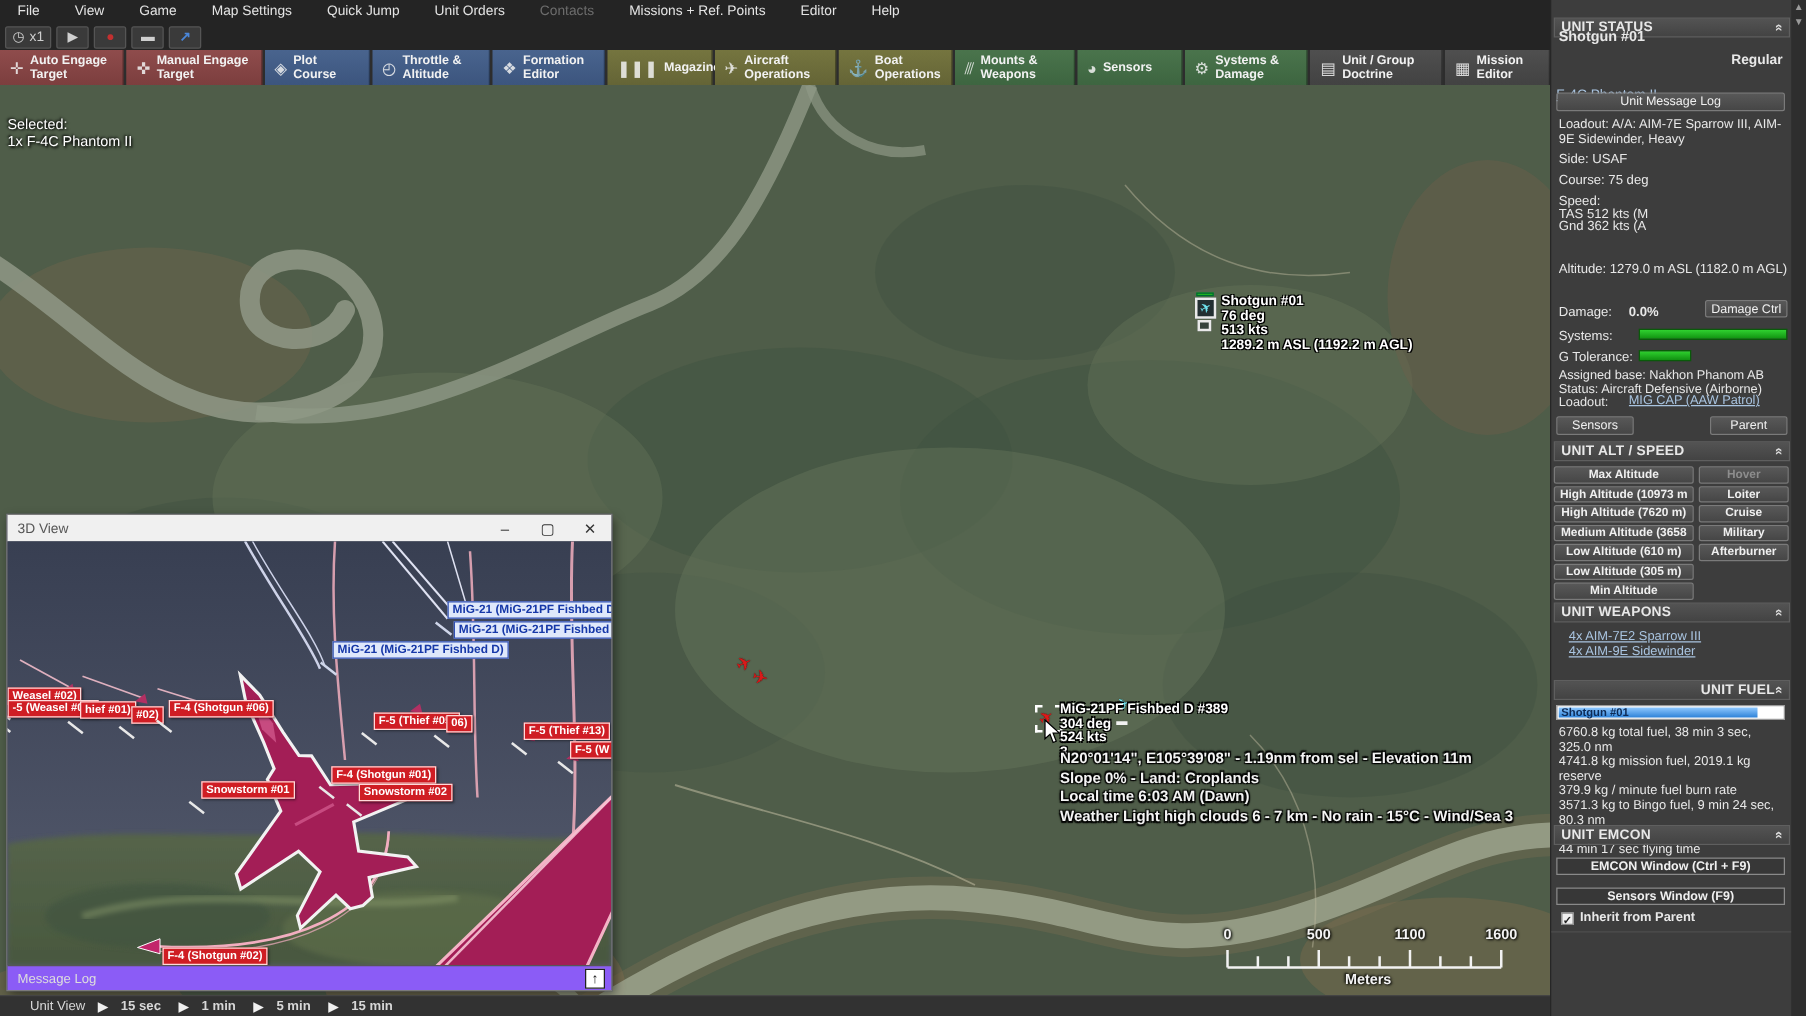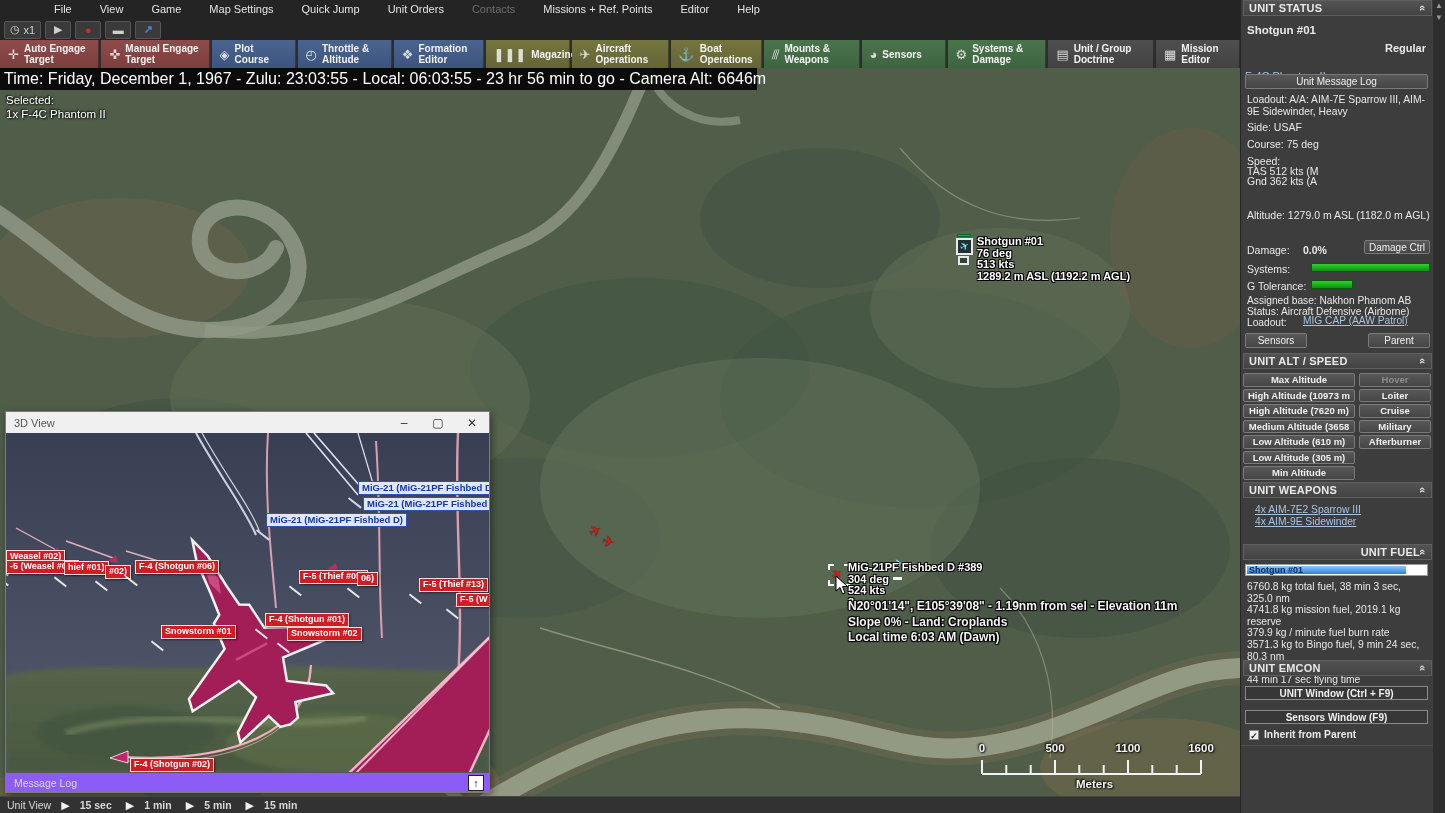--- a/index.html
+++ b/index.html
@@ -2,21 +2,21 @@
 <html><head>
 <meta charset="utf-8">
 <style>
   * { margin:0; padding:0; box-sizing:border-box; }
   html,body { background:#2b2b2b; }
   body { font-family:"Liberation Sans", sans-serif; }
   .stage { position:relative; width:1445px; height:813px; overflow:hidden; background:#2b2b2b; }
 
   
   .menubar { position:absolute; left:0; top:0; width:1240px; height:19px; background:#242424;
-             display:flex; align-items:center; gap:0; z-index:30;padding-left:40px; }
+             display:flex; align-items:center; gap:0; z-index:30; }
   .menu-item { color:#e4e4e4; font-size:11px; padding:0 14px; line-height:19px; cursor:default; }
   .menu-item.disabled { color:#6d6d6d; }
   .qbar { position:absolute; left:0; top:19px; width:1240px; height:21px; background:#242424;
           display:flex; align-items:center; gap:4px; padding-left:4px; z-index:30; }
   .qbtn { height:18px; min-width:26px; background:#3a3a3a; border:1px solid #555; border-radius:2px;
           color:#cfcfcf; font-size:11px; display:flex; align-items:center; justify-content:center; gap:4px; padding:0 5px; }
   .qbtn .icon { font-size:11px; }
   .qbtn .qlabel:empty { display:none; }
   .qbtn .c-rec { color:#c23030; }
   .qbtn .c-jump { color:#4a86d8; font-weight:bold; }
@@ -68,21 +68,21 @@
 
   .scalebar { position:absolute; left:972px; top:742px; width:245px; height:50px; z-index:6; color:#f4f4f4; }
   .scale-num { position:absolute; top:0; font-size:11.5px; font-weight:600; transform:translateX(-50%);
                text-shadow:1px 1px 2px #000,-1px -1px 2px #000; }
   .scale-cap { position:absolute; top:36px; left:50%; transform:translateX(-50%); font-size:11.5px; font-weight:600;
                text-shadow:1px 1px 2px #000,-1px -1px 2px #000; }
 
   
   .bottombar { position:absolute; left:0; top:796px; width:1240px; height:17px; background:#323232;
                border-top:1px solid #444; display:flex; align-items:center; z-index:25; color:#d8d8d8; font-size:10.5px; }
-  .bottombar .bb-label { padding:0 10px 0 7px; }
+  .bottombar .bb-label { padding:0 10px 0 24px; }
   .bb-step { display:flex; align-items:center; gap:10px; margin-right:14px; }
   .bb-tri { color:#f0f0f0; font-size:11px; }
   .bb-int { font-weight:bold; }
 
   
   .viewer3d { position:absolute; left:5px; top:411px; width:485px; height:382px; z-index:20;
               border:1px solid #7b7b7b; box-shadow:2px 3px 8px rgba(0,0,0,.45); background:#3a4052; }
   .v3d-title { height:21px; background:#f0f0f0; display:flex; align-items:center; color:#555; font-size:11px; }
   .v3d-title .t { flex:1; padding-left:8px; }
   .v3d-ctl { width:34px; text-align:center; color:#333; font-size:12px; }
@@ -198,38 +198,38 @@
   <div class="map-label" style="left:848px; top:562px;">
     <div class="lbl-name">MiG-21PF Fishbed D #389</div>
     <div>304 deg</div>
     <div>524 kts</div>
     <div>3</div>
   </div>
   <div class="tooltip-block" style="left:848px; top:599px;">
     <div>N20°01'14", E105°39'08" - 1.19nm from sel - Elevation 11m</div>
     <div>Slope 0%  - Land: Croplands</div>
     <div>Local time 6:03 AM (Dawn)</div>
+    <div>Weather Light high clouds 6 - 7 km - No rain - 15°C - Wind/Sea 3</div>
   </div>
 
   <div class="scalebar">
     <div style="position:absolute; left:0; top:0; width:245px; height:14px;">
 
     <span class="scale-num" style="position: absolute; left: 10px;">0</span>
         <span class="scale-num" style="position: absolute; left: 83px;">500</span>
         <span class="scale-num" style="position: absolute; left: 156px;">1100</span>
         <span class="scale-num" style="position: absolute; left: 229px;">1600</span>
       </div>
     <svg width="245" height="20" style="position:absolute; left:0; top:14px;">
       <path d="M10,18 H229" stroke="#f2f2f2" stroke-width="2"></path>
       <path d="M10,4 V18 M34.3,9 V18 M58.7,9 V18 M83,4 V18 M107.3,9 V18 M131.7,9 V18 M156,4 V18 M180.3,9 V18 M204.7,9 V18 M229,4 V18" stroke="#f2f2f2" stroke-width="2"></path>
     </svg>
     <div class="scale-cap">Meters</div>
   </div>
 
-  <div class="blackbar">Time: Friday, December 1, 1967 - Zulu: 23:03:55 - Local: 06:03:55 - 23 hr 56 min to go -  Camera Alt: 6646m</div>
   <div class="selected-block">
     <div>Selected:</div>
     <div>1x F-4C Phantom II</div>
   </div>
 
   <header class="menubar">
 
   <span class="menu-item">File</span>
       <span class="menu-item">View</span>
       <span class="menu-item">Game</span>
@@ -454,21 +454,21 @@
     </div>
     <div class="v3d-foot">
       <span class="t">Message Log</span>
       <span class="v3d-up">↑</span>
     </div>
   </div>
 
   <aside class="sidebar">
     <div class="sb-content">
 
-      <div class="sec-h" style="top:0;gap:12px;">
+      <div class="sec-h" style="top:14px;gap:12px;">
         <span class="t">UNIT STATUS</span>
         <span class="chev">«</span>
       </div>
       <div class="abs" style="top:20px; left:0; width:193px; height:332px;">
         <div class="abs" style="top:4px; left:6px; font-size:11.5px; font-weight:bold;">Shotgun #01</div>
         <div class="abs" style="top:22px; right:8px; font-size:11px; font-weight:bold;">Regular</div>
         <div class="abs link" style="top:38px; left:4px; font-size:11px;margin-top:12px;">F-4C Phantom II</div>
         <div class="btn abs" style="top:54px; left:4px; width:183px; height:15px;">Unit Message Log</div>
         <div class="abs" style="top:74px; left:6px; width:182px; line-height:11.5px; font-size:10.3px;">Loadout: A/A: AIM-7E Sparrow III, AIM-9E Sidewinder, Heavy</div>
         <div class="abs statline" style="top:101px; left:6px;">Side: USAF</div>
@@ -561,21 +561,21 @@
           <div class="fuel-line">379.9 kg / minute fuel burn rate</div>
           <div class="fuel-line">3571.3 kg to Bingo fuel, 9 min 24 sec, 80.3 nm</div>
           <div class="fuel-line">189.2 nm to base: Nakhon Phanom AB</div>
           <div class="fuel-line">44 min 17 sec flying time</div>
         </div>
 
       <div class="sec-h" style="top:660px;">
         <span class="t">UNIT EMCON</span>
         <span class="chev">«</span>
       </div>
-      <div class="btn-dark abs" style="top:686px; left:4px; width:183px; height:14px;">UNIT Window (Ctrl + F9)</div>
+      <div class="btn-dark abs" style="top:686px; left:4px; width:183px; height:14px;">EMCON Window (Ctrl + F9)</div>
       <div class="btn-dark abs" style="top:710px; left:4px; width:183px; height:14px;">Sensors Window (F9)</div>
       <div class="cb abs" style="top:729px; left:8px;">
         <span class="cb-box">✓</span>
         <span>Inherit from Parent</span>
       </div>
       <div class="abs" style="top:745px; left:0; width:193px; border-top:1px solid #4e4e4e;"></div>
     </div>
 
     <div class="sb-scroll">
       <div class="arr">▲</div>

